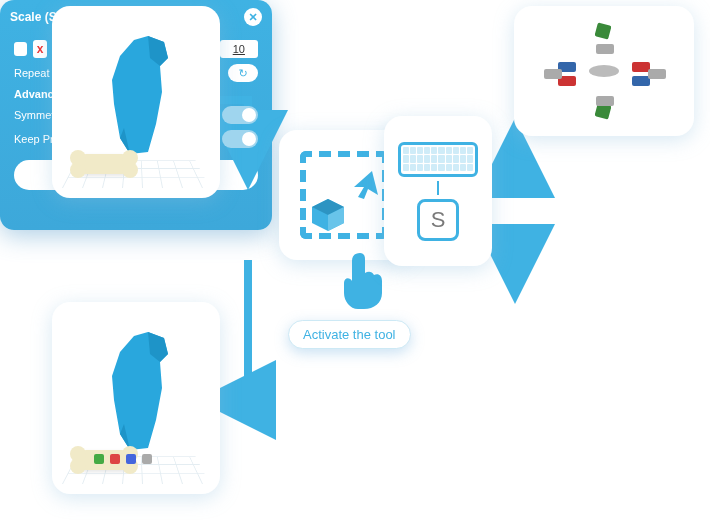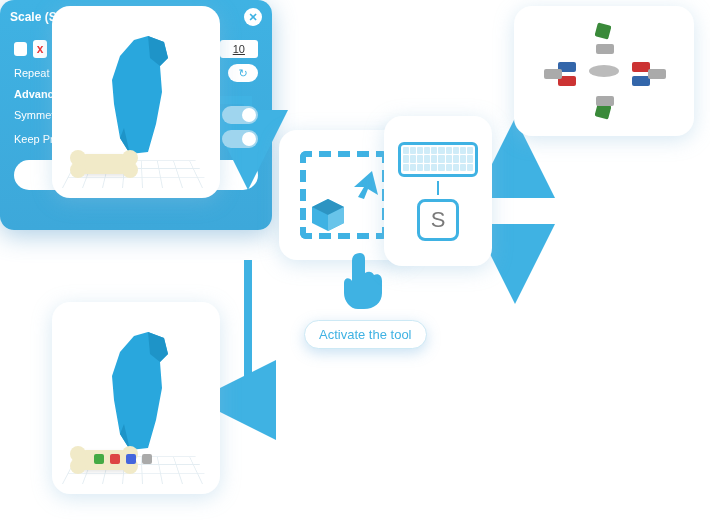--- a/index.html
+++ b/index.html
@@ -38,21 +38,21 @@
 .axis-z { background:#fff; color:#37d; }
 .num-input { width:40px; height:18px; background:#fff; color:#333; border-radius:3px; display:flex; align-items:center; justify-content:center; font-size:11px;text-decoration:underline; }
 .row { display:flex; justify-content:space-between; align-items:center; font-size:11px; }
 .pill { width:36px; height:18px; background:#9fd5ee; border-radius:9px; position:relative; }
 .pill::after { content:''; position:absolute; right:2px; top:2px; width:14px; height:14px; background:#fff; border-radius:50%; }
 .refresh-btn { width:30px; height:18px; background:#fff; border-radius:9px; display:flex; align-items:center; justify-content:center; color:#3fb2e3; font-size:11px; }
 .panel-btn { width:100%; height:30px; background:#fff; color:#3fb2e3; border-radius:15px; display:flex; align-items:center; justify-content:center; font-size:13px; margin-top:6px; }
 .close-circ { width:18px; height:18px; background:#fff; border-radius:50%; display:flex; align-items:center; justify-content:center; color:#3fb2e3; font-size:11px; font-weight:bold; }
 
 
-.activate-label { position:absolute; left:304px; top:320px; background:#fff; color:#3fb2e3; font-size:13px; padding:6px 14px; border-radius:16px; box-shadow:0 4px 14px rgba(100,170,220,.35); border:1px solid #cde9f5; }
+.activate-label { position:absolute; left:288px; top:320px; background:#fff; color:#3fb2e3; font-size:13px; padding:6px 14px; border-radius:16px; box-shadow:0 4px 14px rgba(100,170,220,.35); border:1px solid #cde9f5; }
 
 
 svg.arrows { position:absolute; left:0; top:0; width:710px; height:531px; pointer-events:none; }
 .arw { stroke:#3fb2e3; stroke-width:8; fill:none; }
 .ahead { fill:#3fb2e3; }
 
 
 .dog-scene { width:100%; height:100%; position:relative; overflow:hidden; border-radius:18px; }
 .grid-floor { position:absolute; bottom:10px; left:10px; right:10px; height:60px;
   background:

